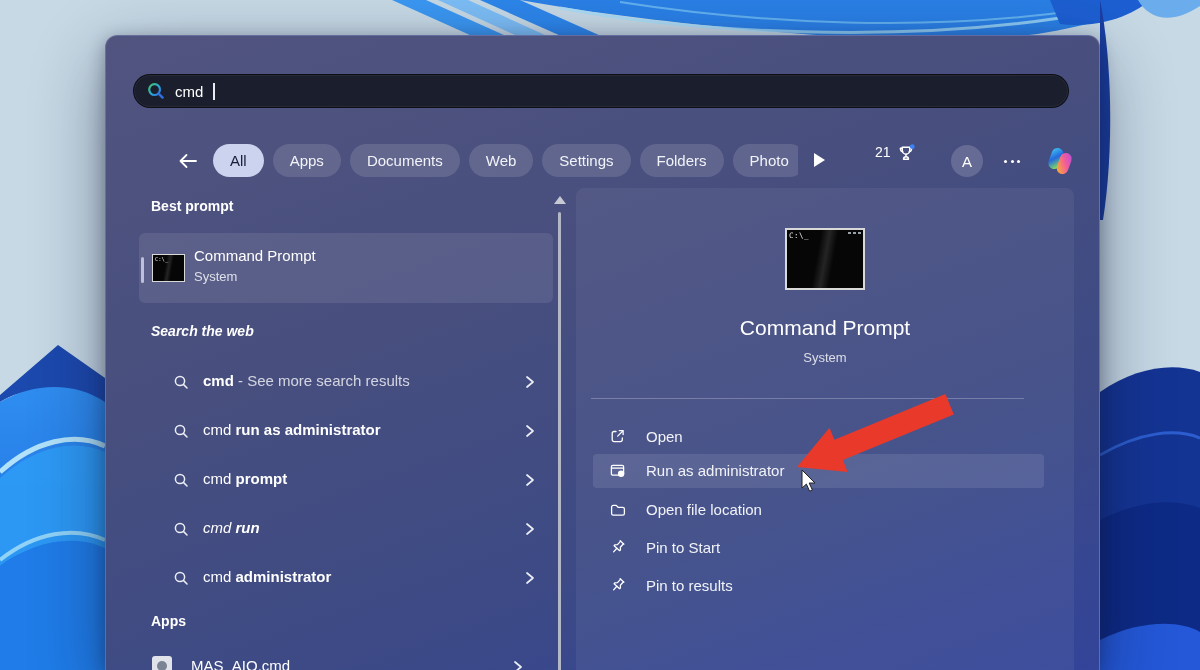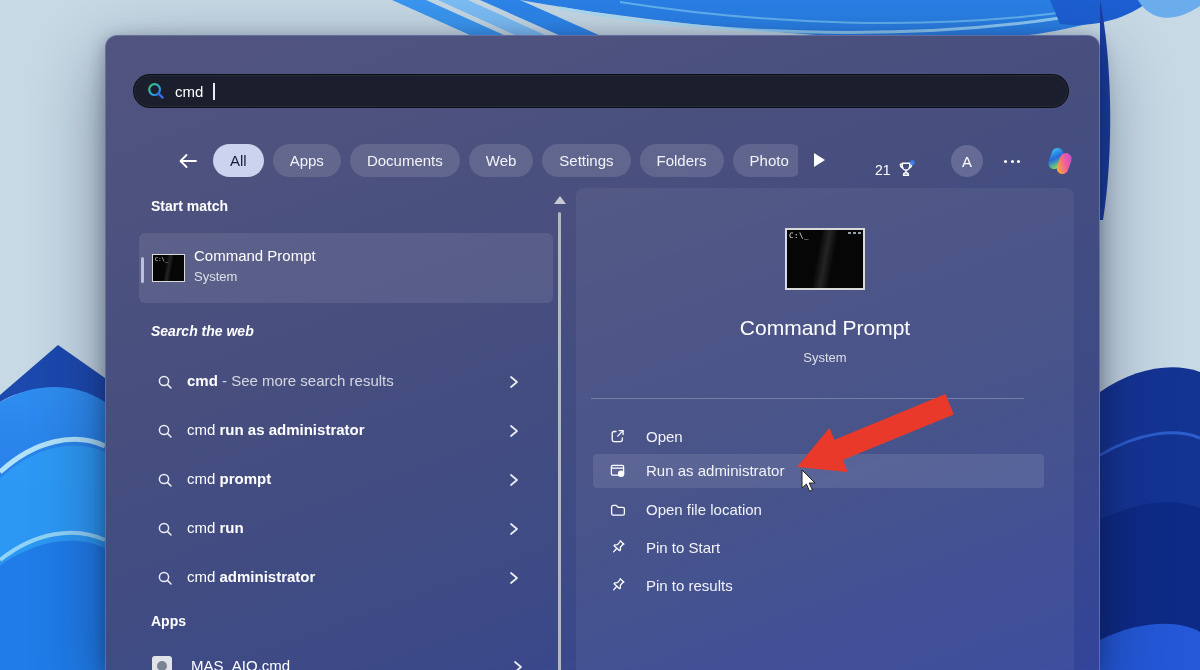--- a/index.html
+++ b/index.html
@@ -32,21 +32,21 @@
   .tabsrow { position:absolute; left:0; top:108px; width:100%; height:34px;margin-left:22px; }
   .backbtn { position:absolute; left:47px; top:5px; width:26px; height:24px; cursor:pointer; }
   .pillclip { position:absolute; left:85px; top:0; width:585px; height:34px; overflow:hidden; display:flex; gap:9px; }
   .pill {
     flex:0 0 auto; height:33px; line-height:33px; padding:0 17px; border-radius:17px;
     background:rgba(255,255,255,.13); color:#f2f3f8; font-size:15px; white-space:nowrap; cursor:pointer;
   }
   .pill.selected { background:#ccd3ef; color:#1a1e35; font-weight:500; }
   .playbtn { position:absolute; left:686px; top:9px; width:0; height:0;
     border-left:11px solid #fff; border-top:7px solid transparent; border-bottom:7px solid transparent; cursor:pointer; }
-  .rewards { position:absolute; left:747px; top:0; height:34px; display:flex; align-items:flex-end; gap:6px; cursor:pointer; }
+  .rewards { position:absolute; left:747px; top:0; height:34px; display:flex; align-items:flex-start; gap:6px; cursor:pointer; }
   .rewards .count { color:#fff; font-size:14px; }
   .avatar { position:absolute; left:823px; top:1px; width:32px; height:32px; border-radius:50%;
     background:rgba(255,255,255,.17); color:#fff; font-size:15px; display:flex; align-items:center; justify-content:center; cursor:pointer; }
   .moredots { position:absolute; left:876px; top:0; height:34px; display:flex; align-items:center; gap:3.5px; cursor:pointer; }
   .moredots i { width:3px; height:3px; border-radius:50%; background:#fff; display:block; }
   .copilot { position:absolute; left:917px; top:2px; width:30px; height:30px; cursor:pointer; }
 
   
   .heading { position:absolute; color:#fff; font-size:14px; font-weight:700; }
   .bm-card { position:absolute; left:33px; top:197px; width:414px; height:70px; border-radius:6px;
@@ -58,21 +58,21 @@
   .cmdicon { position:absolute; background:
       linear-gradient(100deg, transparent 40%, rgba(255,255,255,.12) 50%, transparent 60%), #060606;
     border:2px solid #d9d9d9; }
   .cmdicon .ptext { position:absolute; left:2px; top:1px; color:#e8e8e8;
     font-family:"DejaVu Sans Mono", monospace; }
   .cmdicon .dots { position:absolute; right:2px; top:2px; display:flex; gap:2px; }
   .cmdicon .dots i { width:3px; height:2px; background:#9aa0a8; display:block; }
   .bm-cmdicon { left:13px; top:21px; width:33px; height:28px; border-width:1.5px; }
   .bm-cmdicon .ptext { font-size:5.5px; }
 
-  .srow { position:absolute; left:29px; width:414px; height:36px; border-radius:4px; cursor:pointer;text-align:right; }
+  .srow { position:absolute; left:45px; width:414px; height:36px; border-radius:4px; cursor:pointer;text-align:right; }
   .srow .mag { position:absolute; left:22px; top:10px; }
   .srow .stext { position:absolute; left:52px; top:8px; font-size:15px; color:#fff; white-space:nowrap; }
   .srow .stext .b { font-weight:700; }
   .srow .stext .dim { color:rgba(255,255,255,.76); }
   .srow .chev { position:absolute; left:374px; top:11px; }
 
   .approw { position:absolute; left:33px; top:617px; width:414px; height:40px; cursor:pointer; }
   .approw .appicon { position:absolute; left:13px; top:3px; width:20px; height:20px; background:#e0e4ea; border-radius:3px; }
   .approw .appicon i { position:absolute; left:5px; top:5px; width:10px; height:10px; border-radius:50%; background:#7b8494; display:block; }
   .approw .stext { position:absolute; left:52px; top:4px; font-size:15px; color:#fff; }
@@ -203,21 +203,21 @@
             <stop offset="0" stop-color="#b44de0"></stop>
               <stop offset=".5" stop-color="#f25c9a"></stop>
               <stop offset="1" stop-color="#f7a73c"></stop>
           </linearGradient>
         </defs>
         <rect x="6" y="2" width="14" height="26" rx="7" fill="url(#cpl)" transform="rotate(20 13 15)"></rect>
         <rect x="16" y="8" width="14" height="26" rx="7" fill="url(#cpr)" transform="rotate(20 23 21)"></rect>
       </svg>
     </div>
 
-    <div class="heading" style="left:45px; top:162px;">Start match</div>
+    <div class="heading" style="left:45px; top:162px;">Best prompt</div>
 
     <div class="bm-card">
       <div class="bm-indicator"></div>
       <div class="cmdicon bm-cmdicon">
         <span class="ptext">C:\_</span>
       </div>
       <div class="bm-title">Command Prompt</div>
       <div class="bm-sub">System</div>
     </div>
 
@@ -249,21 +249,21 @@
       <svg class="mag" width="17" height="17" viewBox="0 0 17 17">
         <circle cx="7" cy="7" r="4.6" stroke="#eceef5" stroke-width="1.5" fill="none"></circle>
         <path d="M10.4 10.4 L14 14" stroke="#eceef5" stroke-width="1.5" stroke-linecap="round"></path>
       </svg>
       <span class="stext"><span>cmd </span><span class="b">prompt</span></span>
       <svg class="chev" width="11" height="14" viewBox="0 0 11 14">
         <path d="M2 2 L8 7 L2 12" stroke="#eceef5" stroke-width="1.7" fill="none" stroke-linecap="round" stroke-linejoin="round"></path>
       </svg>
     </div>
 
-    <div class="srow" style="top:475px;">
+    <div class="srow" style="top:475px;font-style:italic;">
       <svg class="mag" width="17" height="17" viewBox="0 0 17 17">
         <circle cx="7" cy="7" r="4.6" stroke="#eceef5" stroke-width="1.5" fill="none"></circle>
         <path d="M10.4 10.4 L14 14" stroke="#eceef5" stroke-width="1.5" stroke-linecap="round"></path>
       </svg>
       <span class="stext"><span>cmd </span><span class="b">run</span></span>
       <svg class="chev" width="11" height="14" viewBox="0 0 11 14">
         <path d="M2 2 L8 7 L2 12" stroke="#eceef5" stroke-width="1.7" fill="none" stroke-linecap="round" stroke-linejoin="round"></path>
       </svg>
     </div>
 

